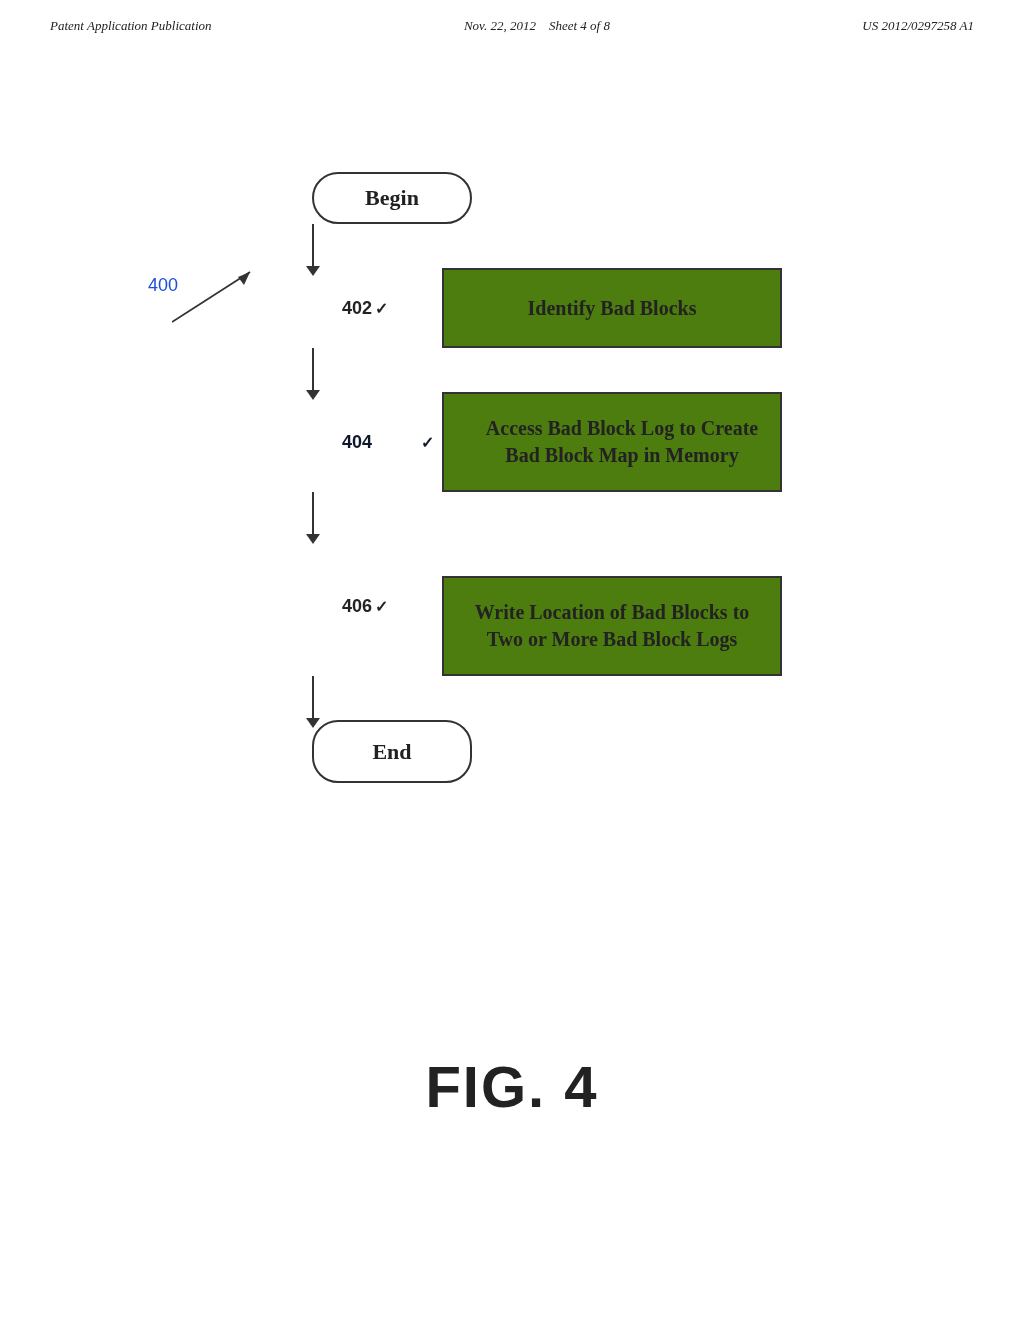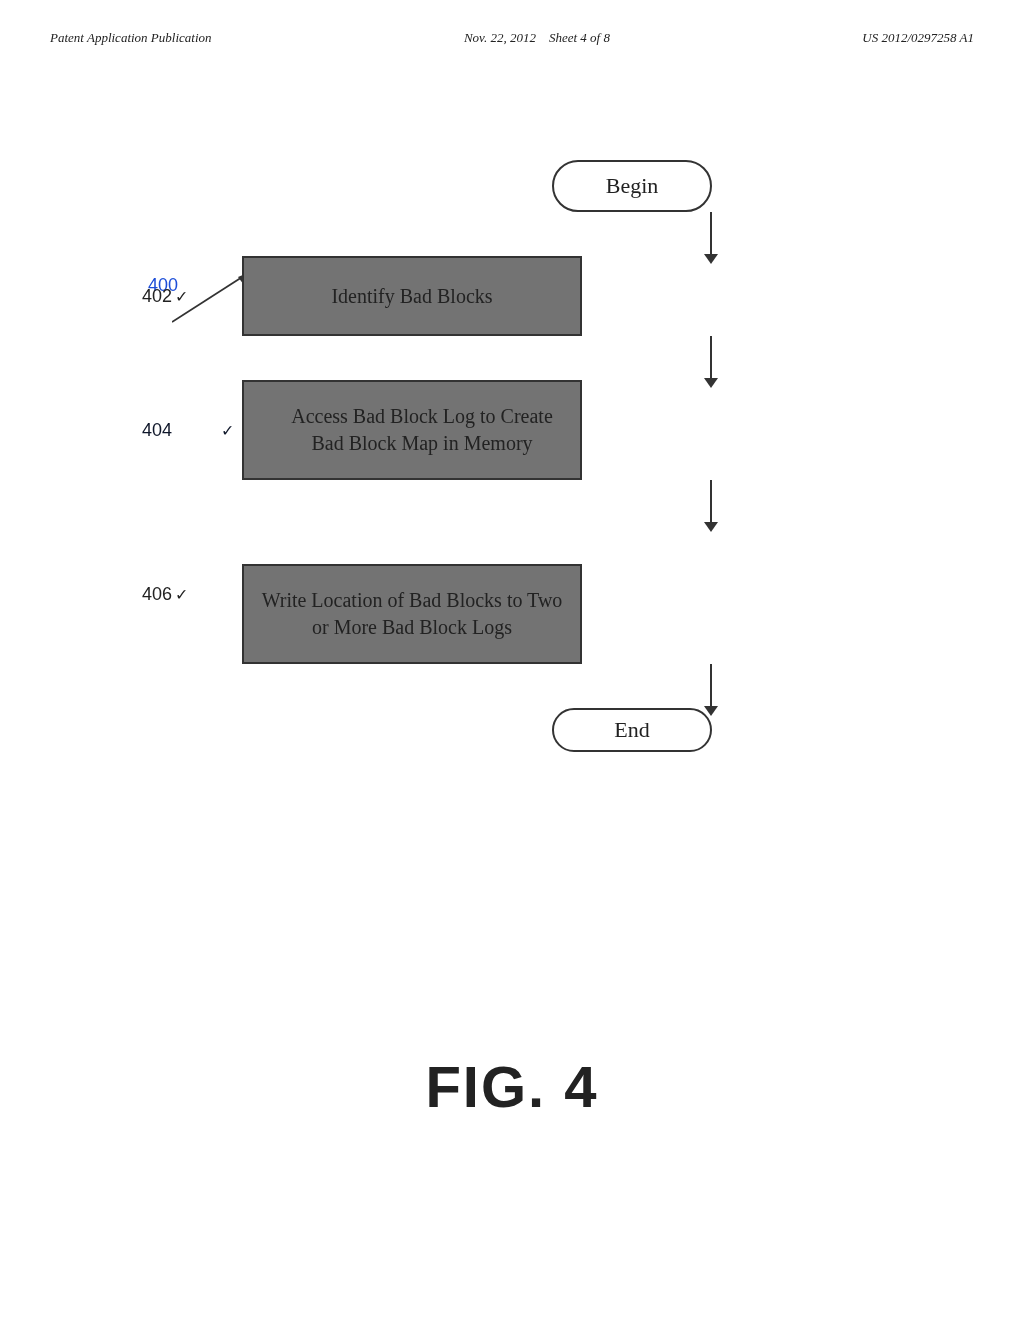--- a/index.html
+++ b/index.html
@@ -10,21 +10,21 @@
       background: #ffffff;
       font-family: 'Times New Roman', Times, serif;
       position: relative;
       overflow: hidden;
     }
 
     .header {
       display: flex;
       justify-content: space-between;
       align-items: center;
-      padding: 30px 50px 0 50px;
+      padding: 18px 50px 0 50px;
       font-size: 13px;
       color: #222;
     }
 
     .header-left {
       font-style: italic;
     }
 
     .header-center {
       font-style: italic;
@@ -51,28 +51,28 @@
     .node-rect {
       width: 340px;
       min-height: 80px;
       border: 2px solid #333;
       display: flex;
       align-items: center;
       justify-content: center;
       text-align: center;
       font-size: 20px;
       color: #222;
-      background: #737373;
+      background: #4d7c0f;
       padding: 10px 16px;
       line-height: 1.35;
     }
 
     .node-end {
       width: 160px;
-      height: 44px;
+      height: 63px;
       border: 2px solid #333;
       border-radius: 26px;
       display: flex;
       align-items: center;
       justify-content: center;
       font-size: 22px;
       color: #222;
       background: #fff;
     }
 
@@ -103,21 +103,21 @@
   <div style="position: absolute; left: 148px; top: 145px;">
     <span style="font-size: 18px; color: #1d4ed8; font-family: Arial, sans-serif;">400</span>
     
     <svg width="100" height="60" style="position: absolute; left: 24px; top: -8px;">
       <line x1="0" y1="55" x2="78" y2="5" stroke="#333" stroke-width="1.8"></line>
 
       <polygon points="78,5 66,10 72,18" fill="#333"></polygon>
     </svg>
   </div>
 
-  <div style="position: absolute; left: 50%; top: 0; transform: translateX(-50%); display: flex; flex-direction: column; align-items: flex-end; width: 400px;">
+  <div style="position: absolute; left: 50%; top: 12px; transform: translateX(-50%); display: flex; flex-direction: column; align-items: flex-start; width: 400px; font-weight: bold;">
 
     <div style="margin-top: 30px;">
       <div class="node-begin">
         <span>Begin</span>
       </div>
     </div>
 
     <div style="height: 44px; width: 2px; background: #333; position: relative; margin: 0;">
       <div style="position: absolute; bottom: -8px; left: 50%; transform: translateX(-50%); width: 0; height: 0; border-left: 7px solid transparent; border-right: 7px solid transparent; border-top: 10px solid #333;"></div>
     </div>

